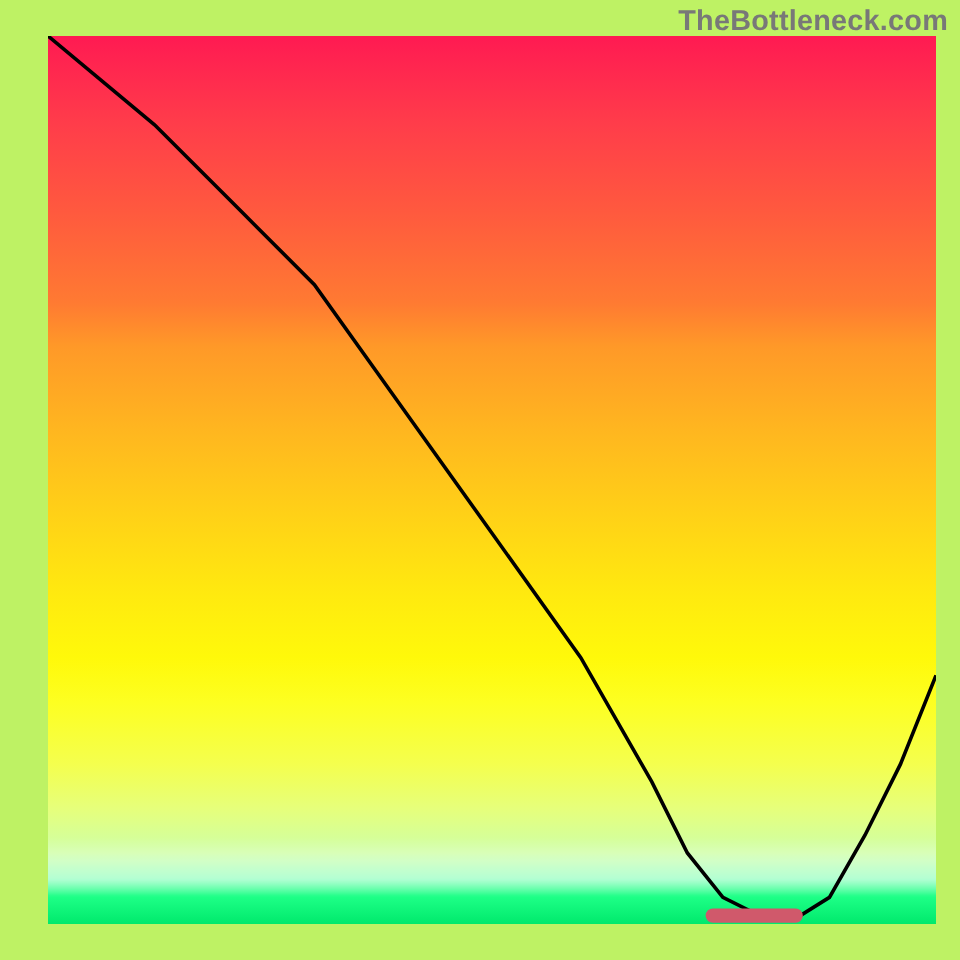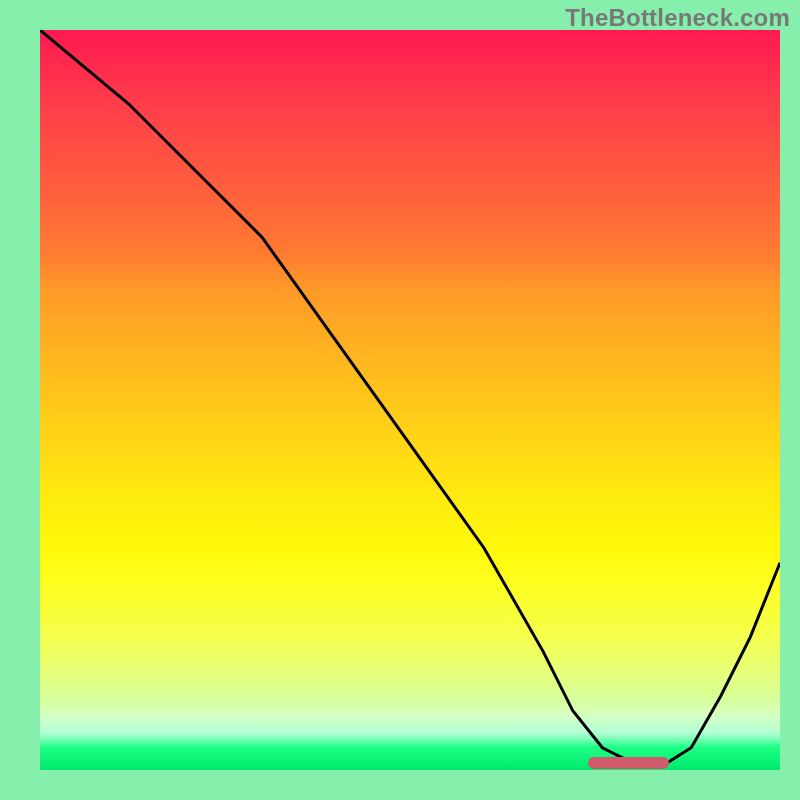--- a/index.html
+++ b/index.html
@@ -8,21 +8,21 @@
     width: 800px;
     height: 800px;
     overflow: hidden;
     background: #000;
     font-family: Arial, Helvetica, sans-serif;
   }
   .container {
     position: relative;
     width: 800px;
     height: 800px;
-    background: #86efac;
+    background: #bef264;
   }
   .watermark {
     position: absolute;
     top: 4px;
     right: 10px;
     color: #787878;
     font-size: 24px;
     font-weight: 600;
     letter-spacing: 0.2px;
     z-index: 10;

